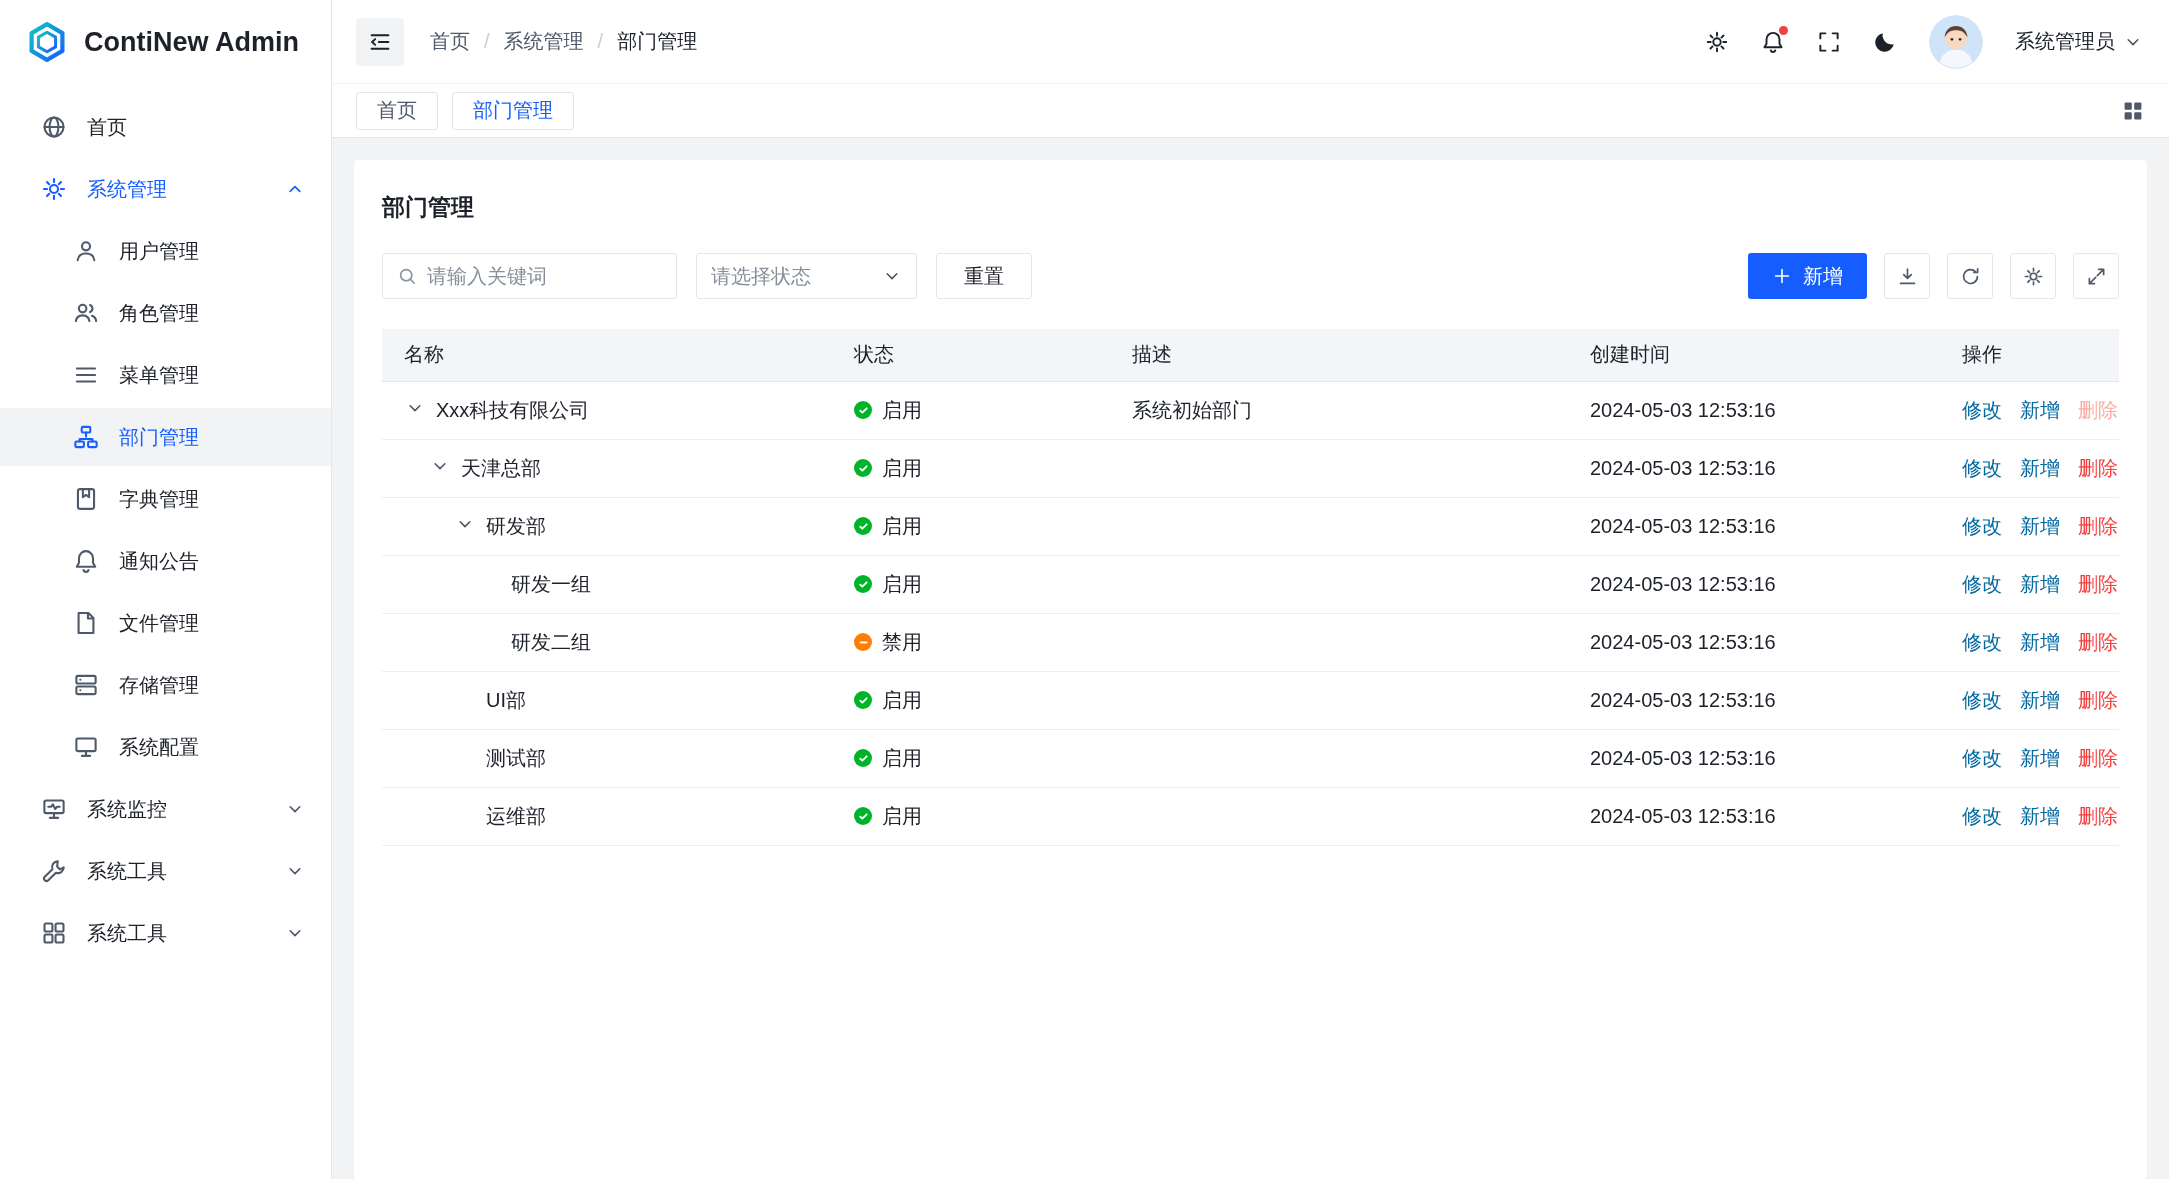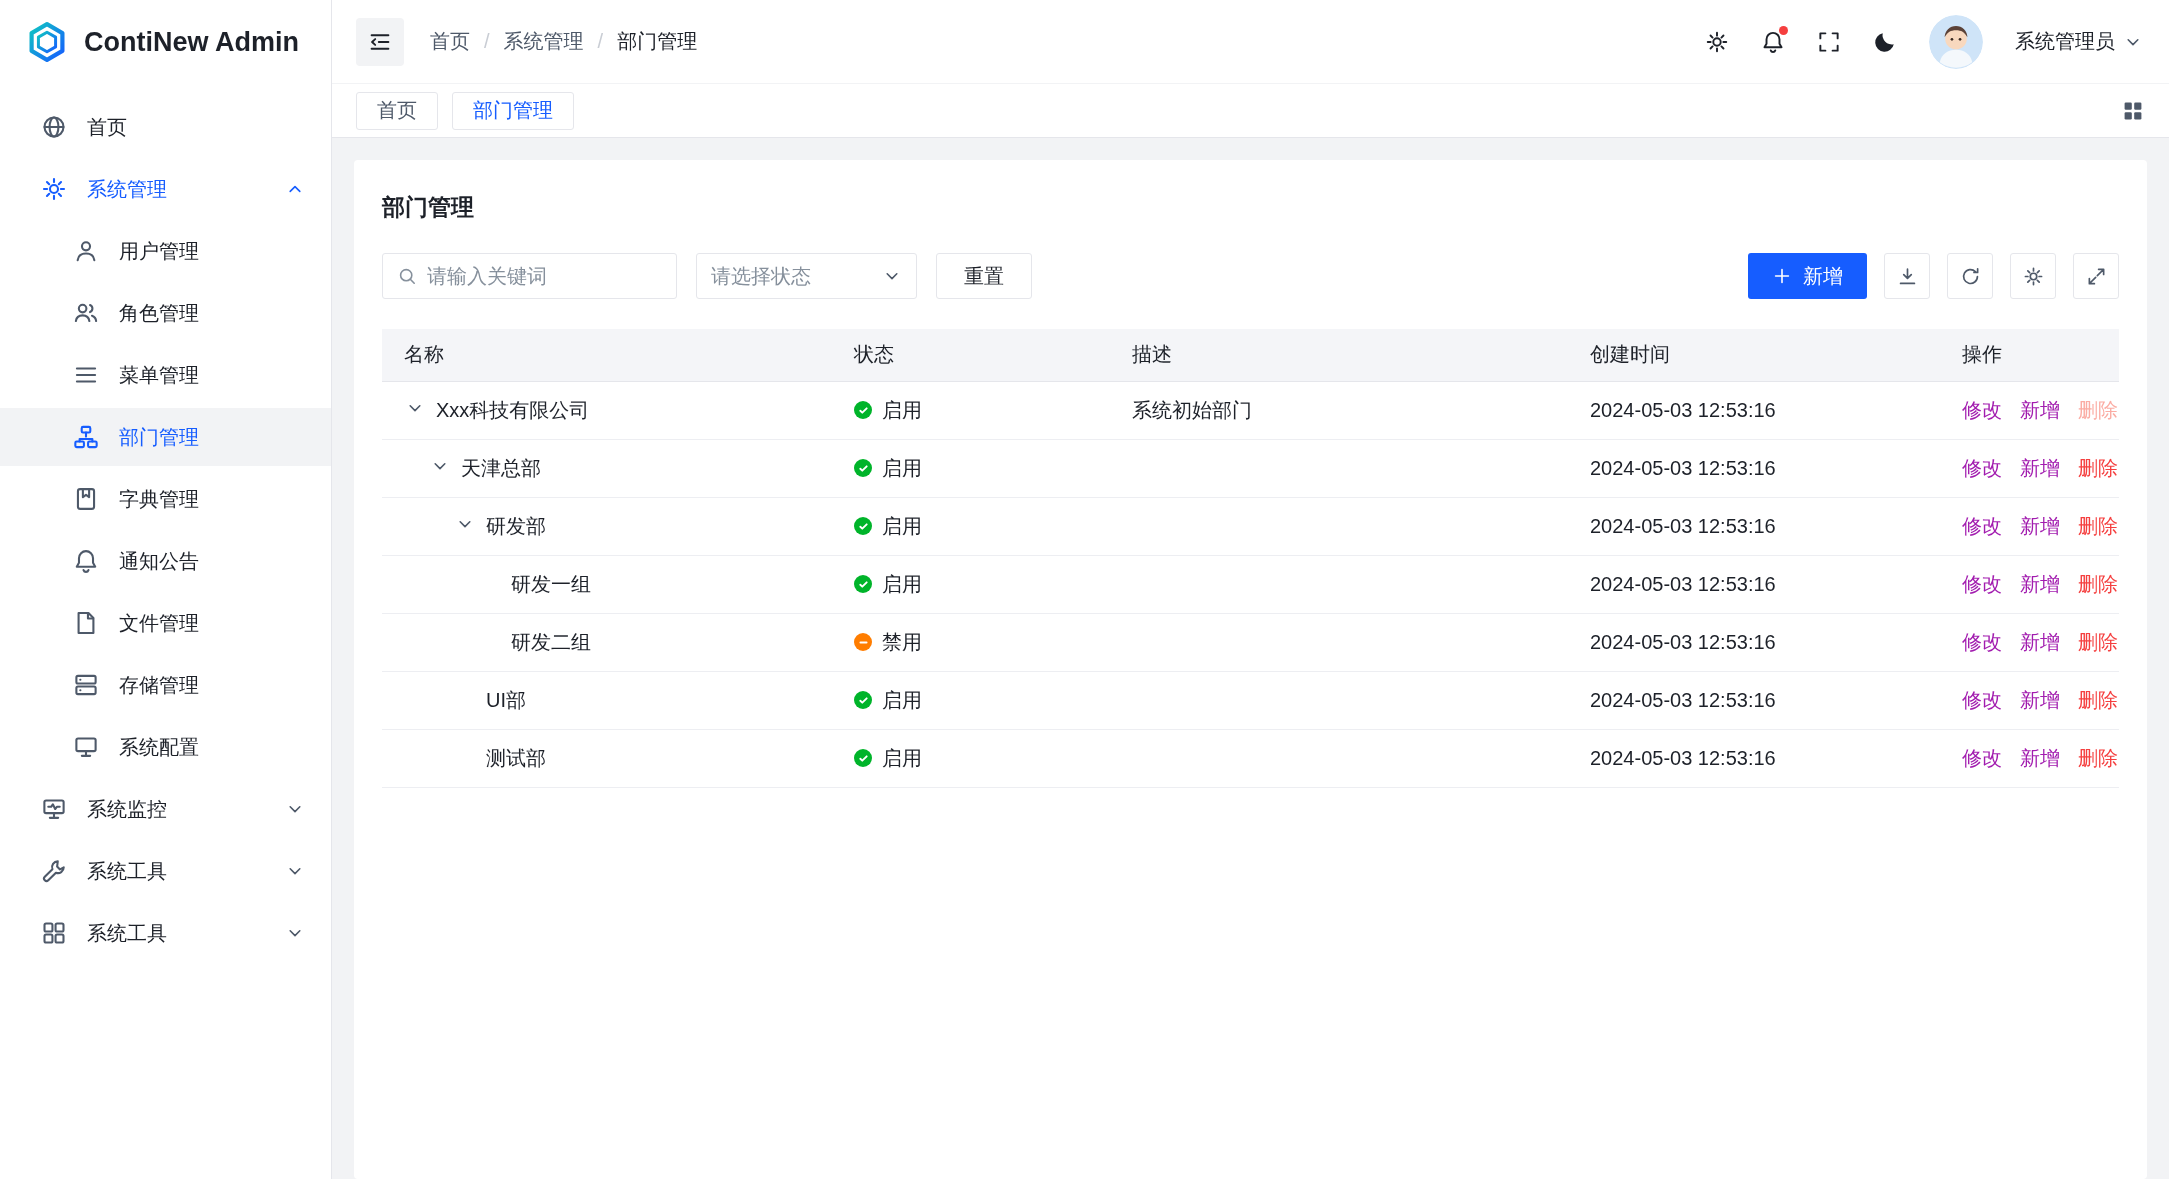--- a/index.html
+++ b/index.html
@@ -71,21 +71,21 @@
   .name-cell{display:flex;align-items:flex-start}
   .expander{width:22px;height:22px;margin-right:10px;color:#4E5969;background:none;border:none;padding:0;cursor:pointer;display:inline-flex;align-items:center;justify-content:center;flex:none}
   .expander svg{width:20px;height:20px}
   .leaf-spacer{width:32px;flex:none;display:inline-block}
   .status{display:flex;align-items:center;gap:10px}
   .status-dot{width:18px;height:18px;border-radius:50%;display:inline-flex;align-items:center;justify-content:center;color:#fff;flex:none}
   .status-dot.on{background:#00B42A}
   .status-dot.off{background:#FF7D00}
   .status-dot path{stroke-width:3.4}
   .ops a{margin-right:18px;font-size:20px}
-  .op-edit,.op-add{color:#a21caf}
+  .op-edit,.op-add{color:#0369a1}
   .op-del{color:#F53F3F}
   .op-del.disabled{color:#FBACA3;cursor:not-allowed}
 </style>
 </head>
 <body>
 
 <aside class="sidebar">
   <div class="logo">
     <svg width="42" height="42" viewBox="0 0 24 24">
       <defs>
@@ -601,18 +601,41 @@
                         </svg>
                       </span>
                     </span>
                     <span>启用</span>
                   </div>
                 </td>
                 <td></td>
                 <td>2024-05-03 12:53:16</td>
                 <td class="ops"><a href="#" class="op-edit">修改</a><a href="#" class="op-add">新增</a><a href="#" class="op-del">删除</a></td>
               </tr>
+              <tr>
+                <td>
+                  <div class="name-cell" style="padding-left:50px">
+                    <span class="leaf-spacer"></span>
+                    <span>运维部</span>
+                  </div>
+                </td>
+                <td>
+                  <div class="status">
+                    <span class="status-dot on">
+                      <span class="iw s11">
+                        <svg viewBox="0 0 20 20" fill="none" stroke="currentColor" stroke-width="1.6" stroke-linecap="round" stroke-linejoin="round">
+                          <path d="M4.2 10.4l3.6 3.6 8-8"></path>
+                        </svg>
+                      </span>
+                    </span>
+                    <span>启用</span>
+                  </div>
+                </td>
+                <td></td>
+                <td>2024-05-03 12:53:16</td>
+                <td class="ops"><a href="#" class="op-edit">修改</a><a href="#" class="op-add">新增</a><a href="#" class="op-del">删除</a></td>
+              </tr>
             </tbody>
         </table>
       </div>
     </div>
   </div>
 </div>
 
 </body></html>

